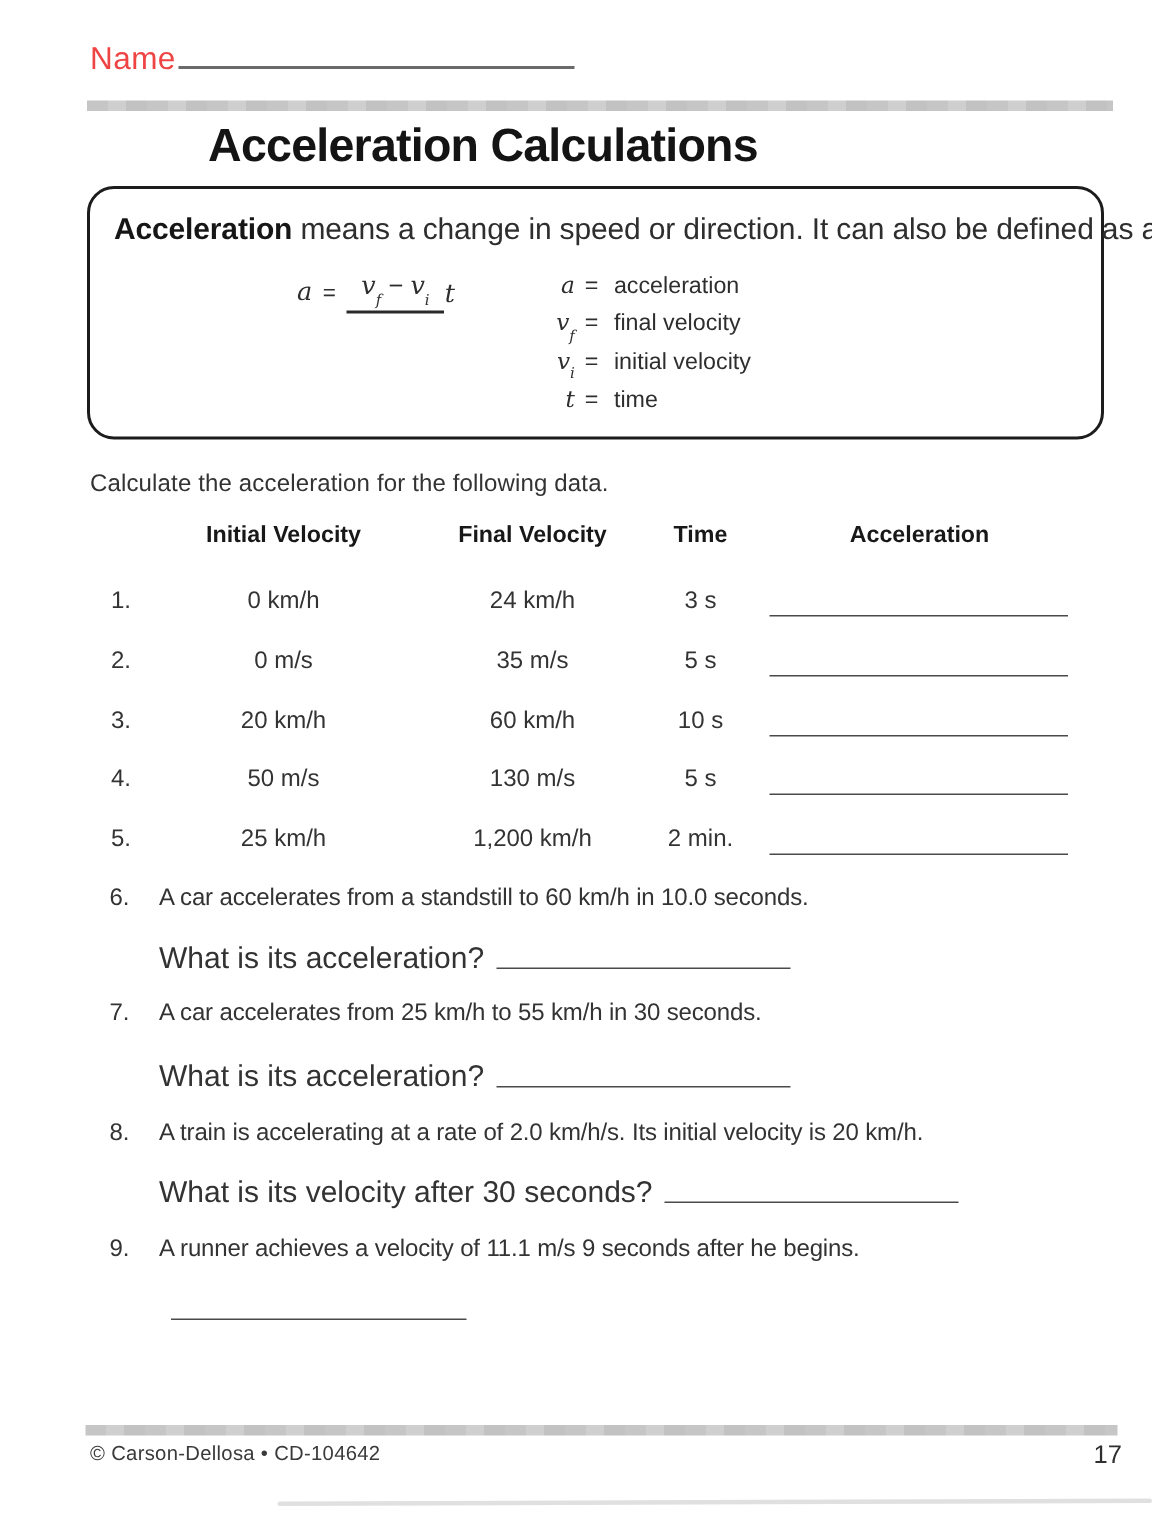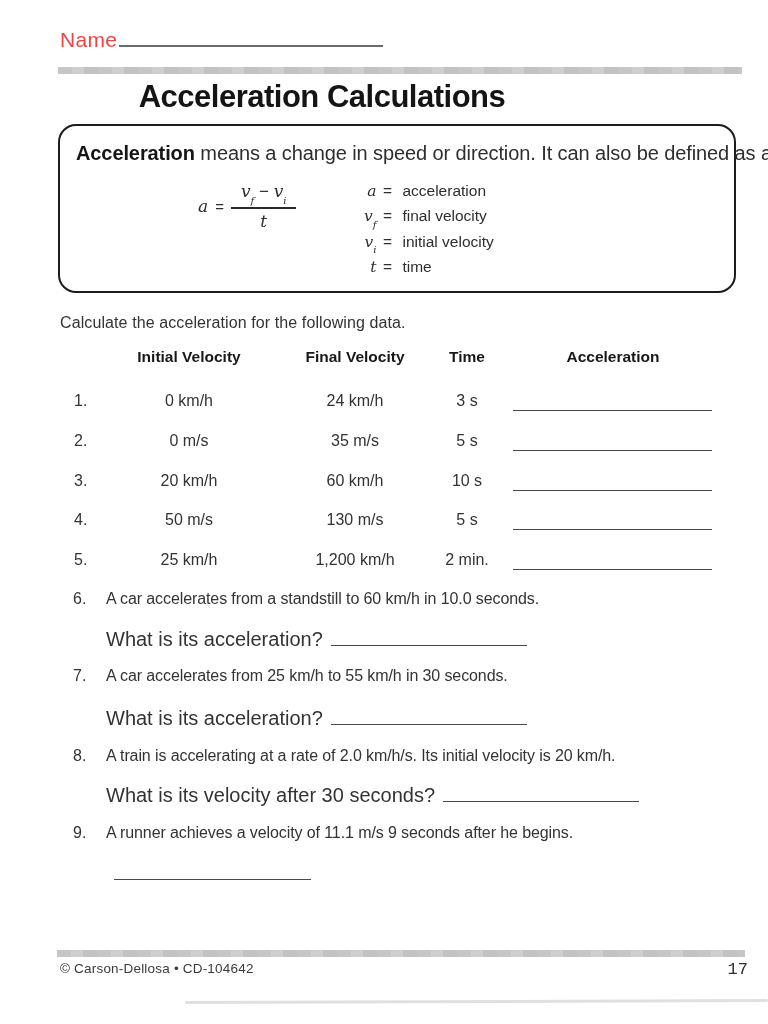--- a/index.html
+++ b/index.html
@@ -42,21 +42,21 @@
   }
   .def-para { font-size: 20px; line-height: 1.42; color: #2e2e2e; letter-spacing: -0.1px; }
   .def-para .line { display: block; white-space: nowrap; }
   .def-para b { color: #161616; }
 
   .formula-row { display: flex; align-items: flex-start; margin-top: 14px; }
   .formula-group { display: flex; align-items: center; margin-left: 122px; font-size: 17px; color: #2e2e2e; }
   .formula-group .var, .legend .var, .where-label-wrap .var { font-style: italic; font-family: "DejaVu Serif", serif; }
   sub.vsub { font-size: 10px; font-style: italic; font-family: "DejaVu Serif", serif; position: relative; top: 2px; }
   .eqsign { padding: 0 7px; font-size: 15px; }
-  .frac { display: inline-flex; flex-direction: column; align-items: center; }
+  .frac { display: inline-flex; flex-direction: row; align-items: center; }
   .frac .numer { padding: 0 10px 3px 10px; border-bottom: 2px solid #2a2a2a; white-space: nowrap; }
   .frac .denom { padding-top: 2px; }
 
   .where-group { display: flex; margin-left: 58px; font-size: 15.5px; color: #2e2e2e; }
   .where-label-wrap { margin-right: 8px; line-height: 19px; }
   .legend { display: grid; grid-template-columns: 22px 22px auto; line-height: 19px; }
   .legend .sym { text-align: right; }
   .legend .leq { text-align: center; }
   .legend .meaning { text-align: left; padding-left: 4px; }
 
@@ -77,21 +77,21 @@
 
   
   .q-statement { left: 0; width: 768px; font-size: 16px; color: #333; }
   .q-statement .qnum { position: absolute; left: 73px; }
   .q-statement .qtext { position: absolute; left: 106px; white-space: nowrap; letter-spacing: -0.1px; }
   .q-prompt { left: 106px; font-size: 20px; color: #333; display: flex; align-items: flex-start; }
   .q-prompt .qblank { display: inline-block; height: 18px; border-bottom: 1.5px solid #4a4a4a; margin-left: 8px; }
 
   
   .footer-credit { left: 60px; top: 961px; font-size: 13.5px; color: #3a3a3a; letter-spacing: 0.2px; }
-  .page-number { left: 714px; top: 960px; width: 34px; text-align: right; font-size: 17px; color: #2f2f2f; font-family: Liberation Mono, monospace; }
+  .page-number { left: 714px; top: 960px; width: 34px; text-align: right; font-size: 17px; color: #2f2f2f; }
 
   .page-edge {
     left: 185px; top: 1000px; width: 583px; height: 3px;
     background: #e0e0e0; border-radius: 2px; transform: rotate(-0.2deg);
   }
 </style>
 </head>
 <body>
 
 <div class="abs name-row">

